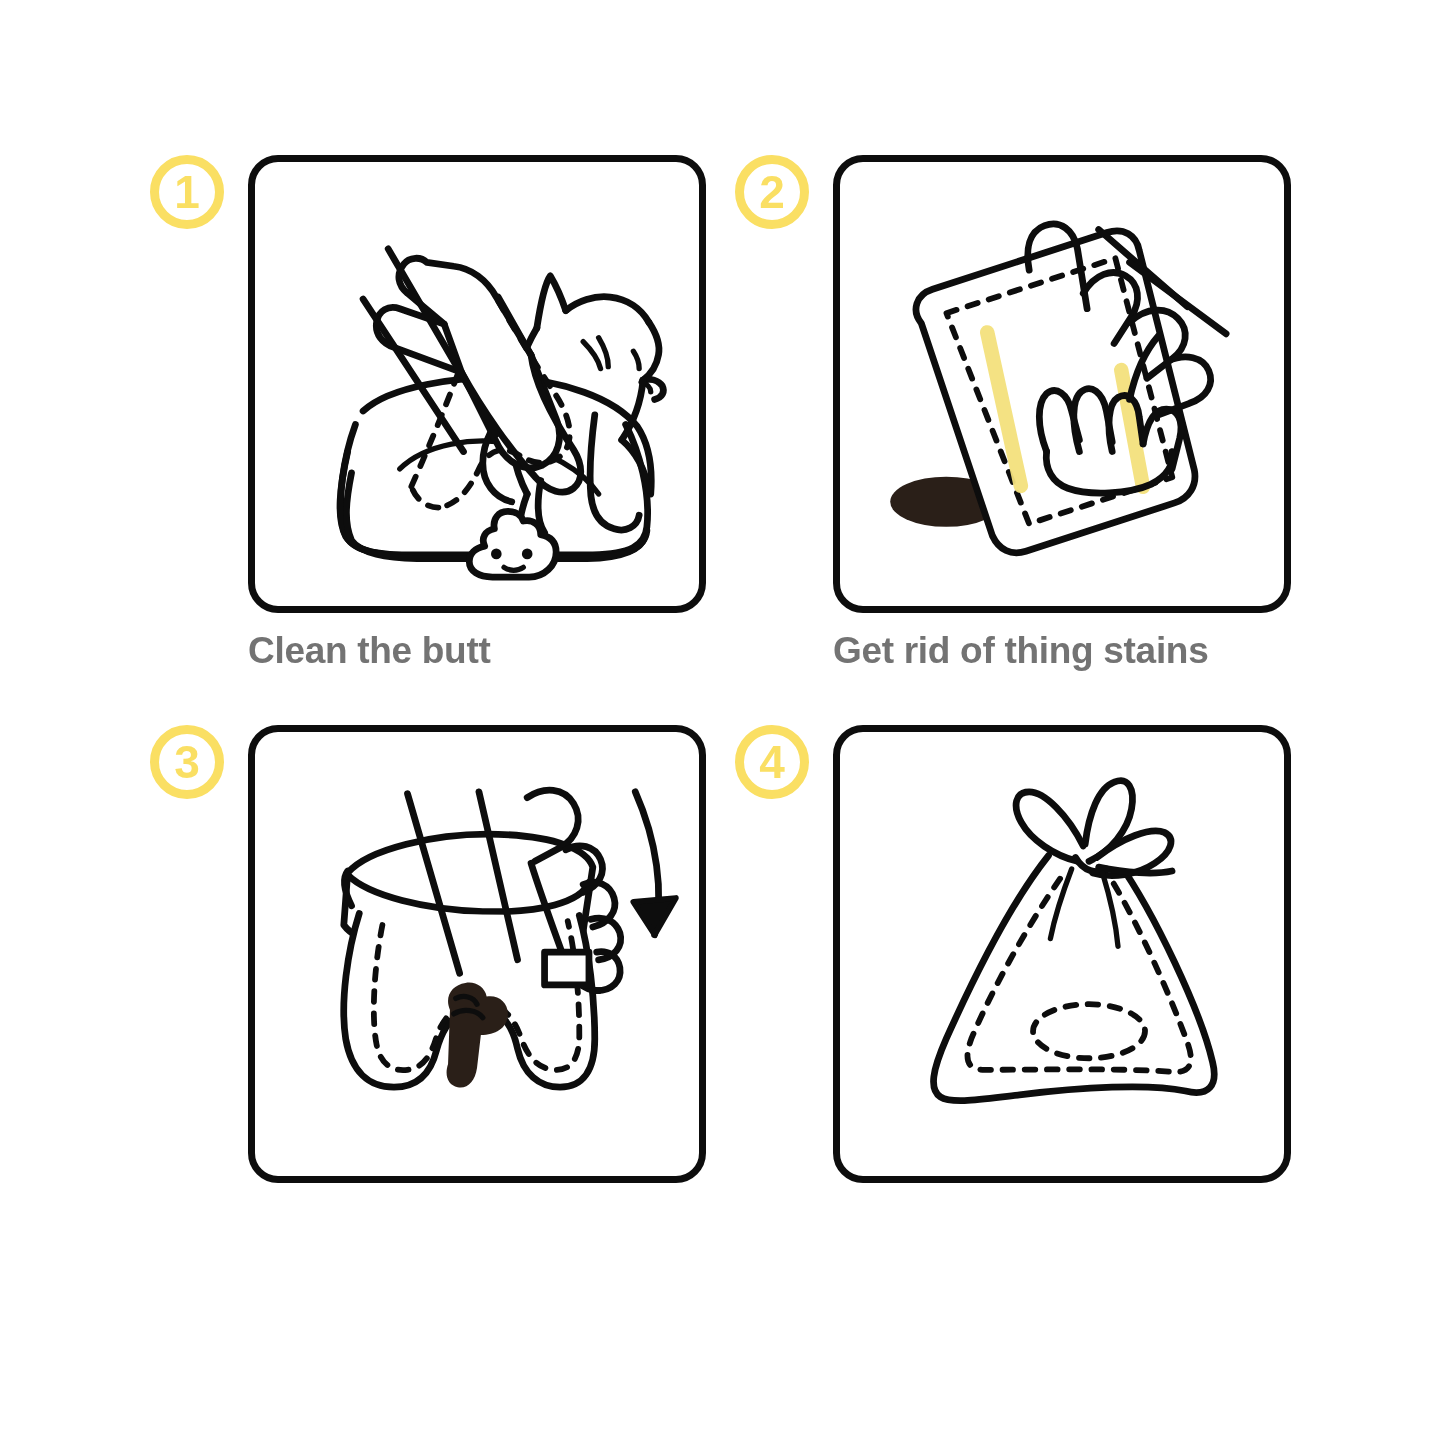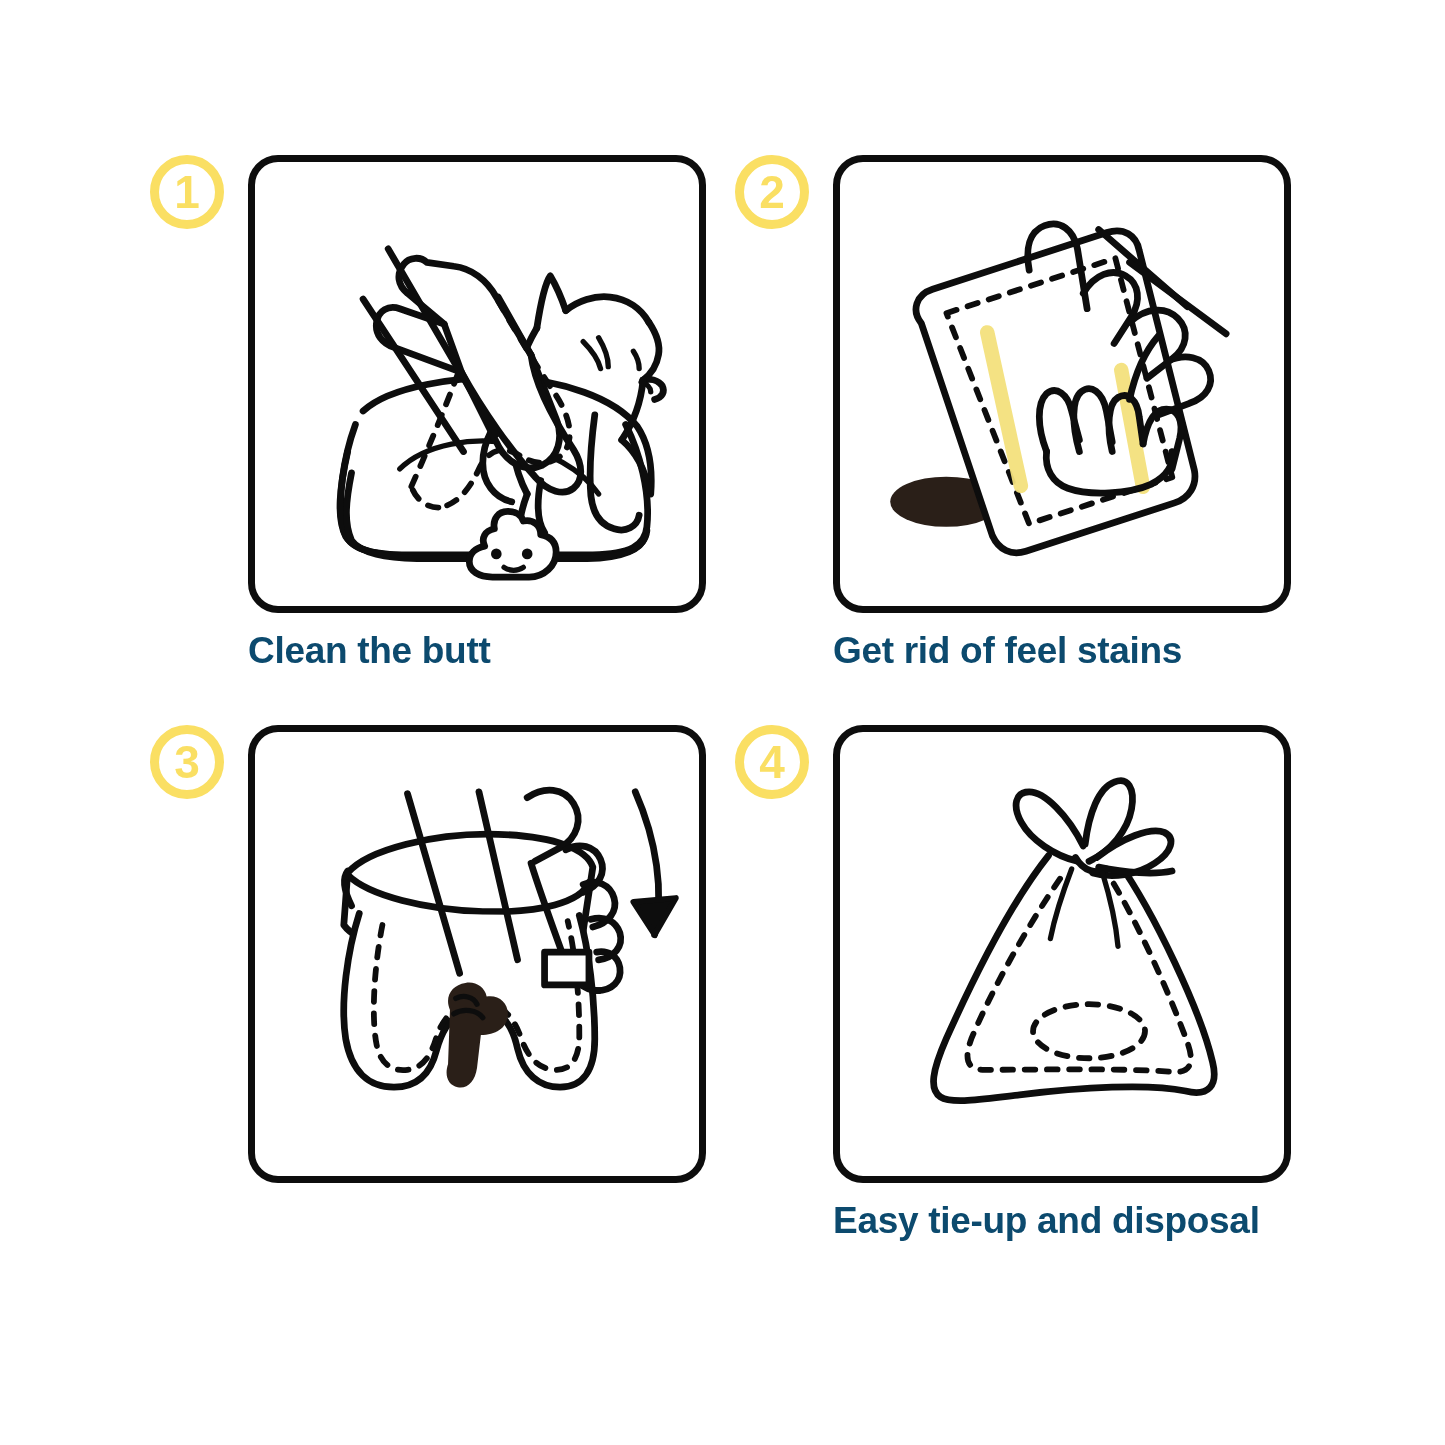--- a/index.html
+++ b/index.html
@@ -77,21 +77,21 @@
     width: 100%;
     height: 100%;
   }
 
   
   .step-caption {
     position: absolute;
     left: 98px;
     top: 478px;
     width: 560px;
-    color: #0c4a6e;
+    color: #737373;
     font-size: 37px;
     font-weight: 700;
     line-height: 1.22;
     letter-spacing: -0.3px;
     white-space: pre-line;
     font-family: "Liberation Sans", sans-serif;
   }
 
   
   .ln {
@@ -248,21 +248,21 @@
             <path class="ln" d="M214 300 C 204 274 204 250 214 240 C 224 232 236 240 240 258 L 248 288"></path>
             <path class="ln" d="M248 300 C 240 272 240 246 250 238 C 260 230 272 238 276 258 L 282 290"></path>
             <path class="ln" d="M282 300 C 276 274 278 250 288 244 C 298 238 308 246 310 264 L 314 292"></path>
             <path class="ln" d="M314 292 C 318 270 326 256 338 256 C 350 256 356 268 352 286 L 344 318"></path>
             <path class="ln" d="M214 300 C 212 318 220 332 236 338 C 258 346 300 344 322 334 C 338 326 346 314 344 300"></path>
             <path class="ln" d="M300 246 C 306 218 316 196 330 180"></path>
           </g>
         </svg>
       </div>
 
-      <div class="step-caption">Get rid of feel stains</div>
+      <div class="step-caption">Get rid of thing stains</div>
     </div>
 
     <div class="step">
       <div class="step-badge">
         <span>3</span>
       </div>
 
       <div class="step-panel">
         <svg viewBox="0 0 460 460" xmlns="http://www.w3.org/2000/svg">
 
@@ -351,17 +351,16 @@
             <path class="ln" d="M268 140 C 296 146 326 148 344 144"></path>
 
             <path class="ln" d="M244 130 C 252 144 266 148 276 142"></path>
 
             <path class="ln-thin" d="M240 142 C 230 168 222 194 218 214"></path>
             <path class="ln-thin" d="M272 146 C 280 172 286 200 288 222"></path>
           </g>
         </svg>
       </div>
 
-      <div class="step-caption">Easy tie-up and disposal</div>
     </div>
 
   </div>
 </div>
 
 </body></html>

